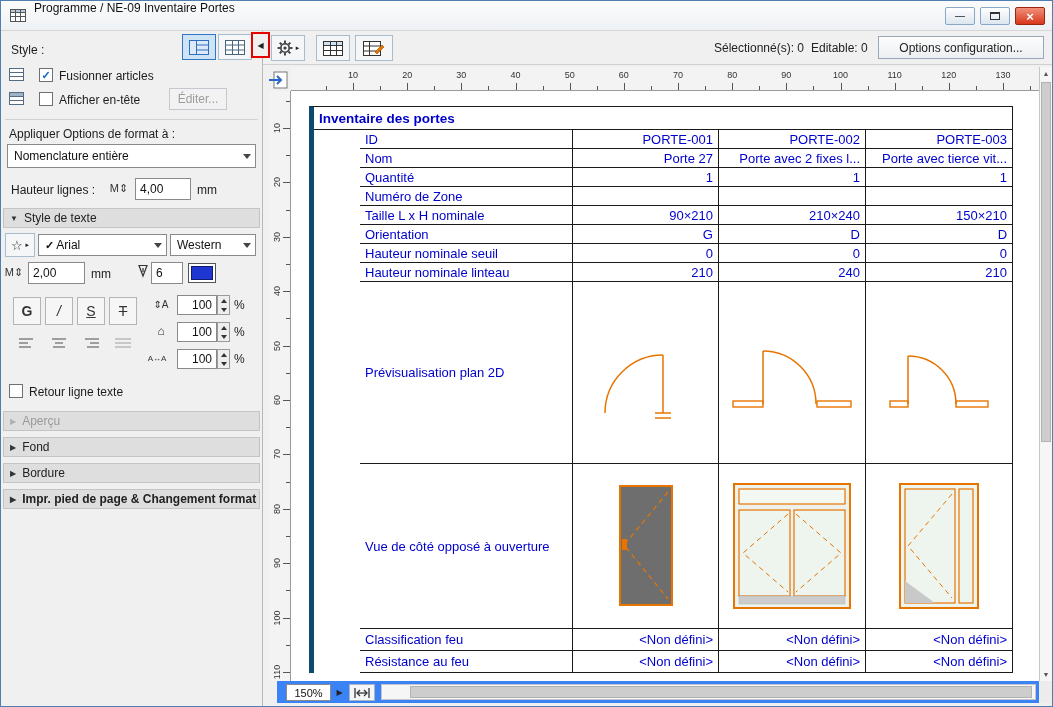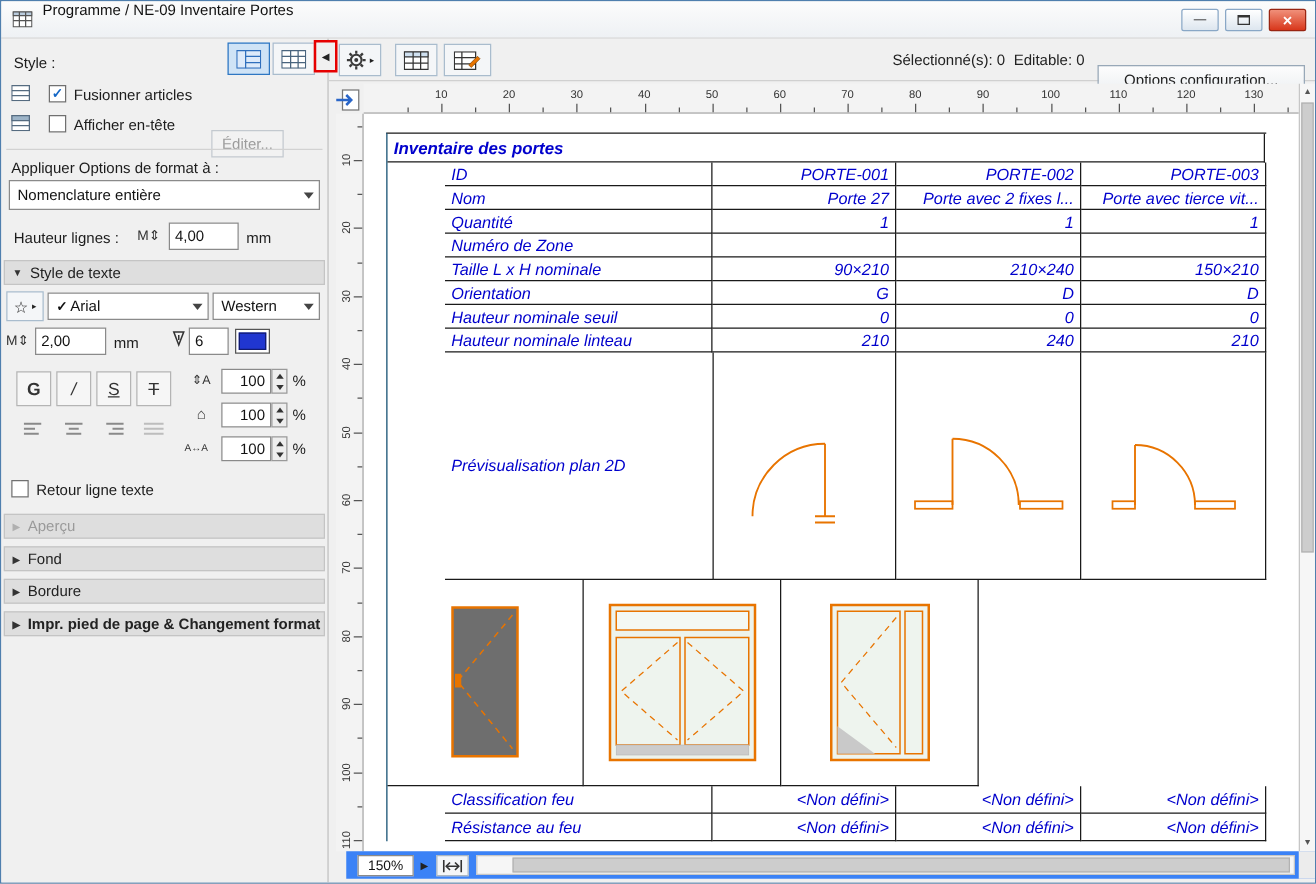--- a/index.html
+++ b/index.html
@@ -17,21 +17,21 @@
   .win-btn.close{background:linear-gradient(#f0907a,#d8371b);border-color:#992512;color:#fff;font-weight:bold;font-size:13px;}
 
   
   .sidebar{position:absolute;left:0;top:30px;width:262px;bottom:0;background:#f0f0f0;border-right:1px solid #b8b8b8;}
   .lbl{position:absolute;font-size:12px;color:#1c1c1c;white-space:nowrap;}
   .mini-icon{position:absolute;width:16px;height:14px;display:flex;align-items:center;justify-content:center;}
   .chk{position:absolute;width:14px;height:14px;background:#fff;border:1px solid #707070;display:flex;align-items:center;justify-content:center;}
   .chk b{font-size:11px;color:#1467c6;font-weight:bold;line-height:10px;}
   .toggle-btn{position:absolute;width:34px;height:26px;border:1px solid #a9bccd;background:#f4f6f8;display:flex;align-items:center;justify-content:center;}
   .toggle-btn.selected{background:#cfe3f6;border-color:#2f77c2;}
-  .btn{position:absolute;border:1px solid #98a8b8;background:linear-gradient(#fdfdfd,#eceff2);font-size:12px;color:#222;font-family:"Liberation Sans",sans-serif;margin-top:16px;}
+  .btn{position:absolute;border:1px solid #98a8b8;background:linear-gradient(#fdfdfd,#eceff2);font-size:12px;color:#222;font-family:"Liberation Sans",sans-serif;}
   .btn.disabled{color:#9c9c9c;background:#f2f2f2;border-color:#c3c9cf;}
   .divider{position:absolute;left:4px;right:4px;height:1px;background:#d2d2d2;}
   .combo{position:absolute;background:#fff;border:1px solid #8a8a8a;display:flex;align-items:center;font-size:12px;color:#111;padding-left:6px;}
   .combo .cval{flex:1;white-space:nowrap;overflow:hidden;}
   .combo .carrow{width:16px;display:flex;align-items:center;justify-content:center;}
   .combo .carrow i{border:4px solid transparent;border-top:5px solid #444;margin-top:4px;}
   .combo .check{color:#111;font-style:normal;font-weight:bold;margin-right:2px;font-size:11px;}
   .num{position:absolute;border:1px solid #8a8a8a;background:#fff;font-size:12px;color:#111;padding:1px 4px;font-family:"Liberation Sans",sans-serif;}
   .num.r{text-align:right;}
   .bar{position:absolute;left:2px;width:257px;height:20px;background:#dedede;border:1px solid #c4c4c4;display:flex;align-items:center;gap:6px;padding-left:6px;font-size:12px;color:#222;}
@@ -66,21 +66,21 @@
   .tick.major{height:7px;}
   .tick.minor{height:4px;}
   .rnum{position:absolute;top:3px;transform:translateX(-50%);font-size:9px;font-weight:normal;color:#333;}
   .vtick{position:absolute;right:0;height:1px;background:#555;}
   .vtick.major{width:7px;}
   .vtick.minor{width:4px;}
   .vnum{position:absolute;left:0;width:16px;text-align:center;font-size:9px;font-weight:normal;color:#333;transform:translateY(-50%) rotate(-90deg);}
   .content{position:absolute;left:28px;top:60px;width:750px;height:590px;background:#fff;overflow:hidden;}
 
   
-  .sched{position:absolute;left:18px;top:15px;width:704px;border-top:1px solid #1a1a1a;border-left:1px solid #0c4a6e;background:#fff;font-style:italic;}
+  .sched{position:absolute;left:18px;top:15px;width:704px;border-top:1px solid #1a1a1a;border-left:5px solid #0c4a6e;background:#fff;}
   .trow{display:flex;}
   .tcell{border-right:1px solid #1a1a1a;border-bottom:1px solid #1a1a1a;overflow:hidden;white-space:nowrap;font-size:13px;color:#0000cc;display:flex;align-items:center;}
   .tcell.lab{width:229px;padding-left:5px;justify-content:flex-start;margin-left:46px;}
   .tcell.val{justify-content:flex-end;padding-right:5px;}
   .tcell.img{justify-content:center;padding:0;}
   .tcell.c1{width:157px;}
   .tcell.c2{width:158px;}
   .tcell.c3{width:158px;}
   .tcell.titlecell{width:702px;padding-left:5px;font-weight:bold;font-size:13.5px;}
 
@@ -516,20 +516,21 @@
             <svg width="110" height="100" viewBox="0 0 110 100">
               <rect x="6" y="78" width="18" height="6" fill="none" stroke="#e87400" stroke-width="1.4"></rect>
               <rect x="72" y="78" width="32" height="6" fill="none" stroke="#e87400" stroke-width="1.4"></rect>
               <line x1="24" y1="81" x2="24" y2="33" stroke="#e87400" stroke-width="1.5"></line>
               <path d="M 24 33 A 48 48 0 0 1 72 81" fill="none" stroke="#e87400" stroke-width="1.5"></path>
             </svg>
           </div>
         </div>
 
         <div class="trow" style="height:165px">
+          <div class="tcell lab">Vue de côté opposé à ouverture</div>
           <div class="tcell img c1">
             <svg width="64" height="128" viewBox="0 0 64 128">
               <rect x="6" y="4" width="52" height="119" fill="#6e6e6e" stroke="#e87400" stroke-width="2"></rect>
               <polyline points="54,10 10,63 54,117" fill="none" stroke="#e87400" stroke-width="1.2" stroke-dasharray="5,4"></polyline>
               <rect x="8" y="57" width="5" height="11" fill="#e87400"></rect>
             </svg>
           </div>
           <div class="tcell img c2">
             <svg width="122" height="130" viewBox="0 0 122 130">
               <rect x="3" y="3" width="116" height="124" fill="#edf3ec" stroke="#e87400" stroke-width="2"></rect>

